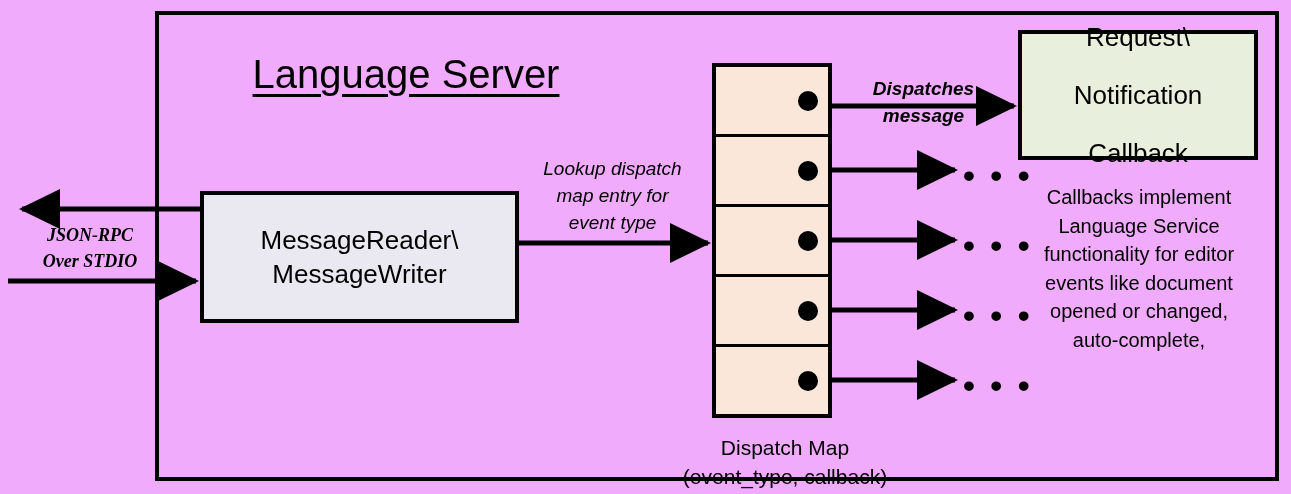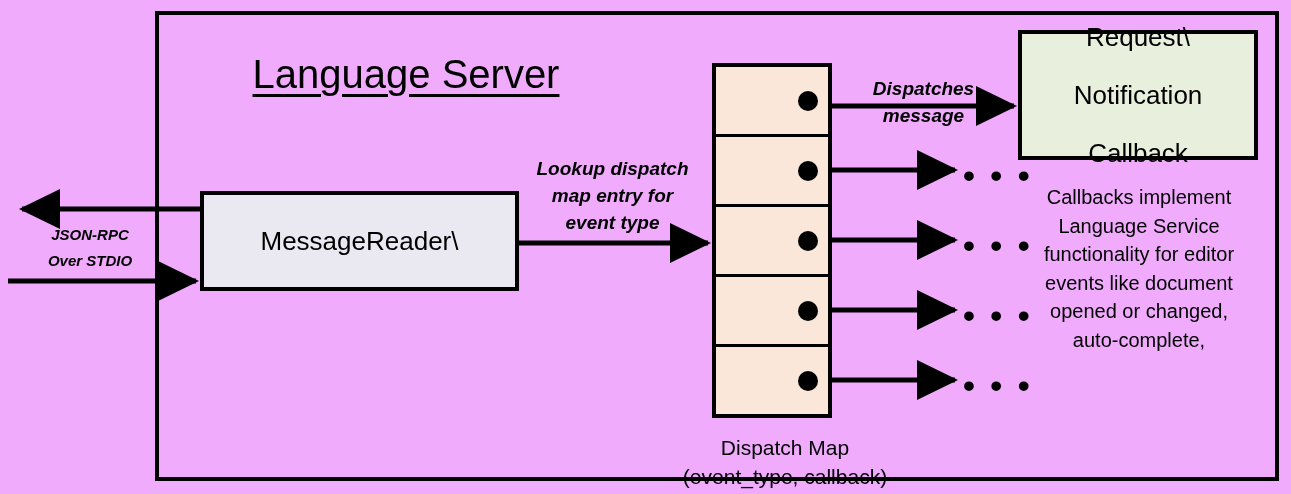--- a/index.html
+++ b/index.html
@@ -45,21 +45,21 @@
     text-underline-offset: 6px;
     text-decoration-thickness: 3px;
     white-space: nowrap;
   }
 
   
   #reader-box {
     left: 200px;
     top: 191px;
     width: 319px;
-    height: 100px;
+    height: 132px;
     background: #eae8f0;
     border: 4px solid #000000;
     box-sizing: border-box;
     display: flex;
     flex-direction: column;
     justify-content: center;
     font-size: 26px;
     line-height: 34px;
     text-align: center;
   }
@@ -71,36 +71,37 @@
     font-size: 19px;
     line-height: 26px;
   }
 
   
   #jsonrpc-label {
     left: 20px;
     top: 222px;
     width: 140px;
     text-align: center;
-    font-size: 15px;
+    font-size: 18px;
     line-height: 26px;
     font-style: italic;
     font-weight: bold;
+    font-family: Liberation Serif, serif;
   }
 
   
   #lookup-label {
     left: 515px;
     top: 155px;
     width: 195px;
     text-align: center;
     font-size: 19px;
     line-height: 27px;
     font-style: italic;
-    font-weight: bold;
+    font-weight: normal;
   }
 
   
   #dispatch-msg-label {
     left: 836px;
     top: 39px;
     width: 175px;
     text-align: center;
     font-size: 19px;
     line-height: 27px;
@@ -242,20 +243,21 @@
     </g>
   </svg>
 
   <div class="abs" id="jsonrpc-label">
     <div>JSON-RPC</div>
     <div>Over STDIO</div>
   </div>
 
   <div class="abs" id="reader-box">
     <div>MessageReader\</div>
+    <div>MessageWriter</div>
   </div>
 
   <div class="abs" id="lookup-label">
     <div>Lookup dispatch</div>
     <div>map entry for</div>
     <div>event type</div>
   </div>
 
   <div class="abs" id="dispatch-map">
     <div class="map-cell">

